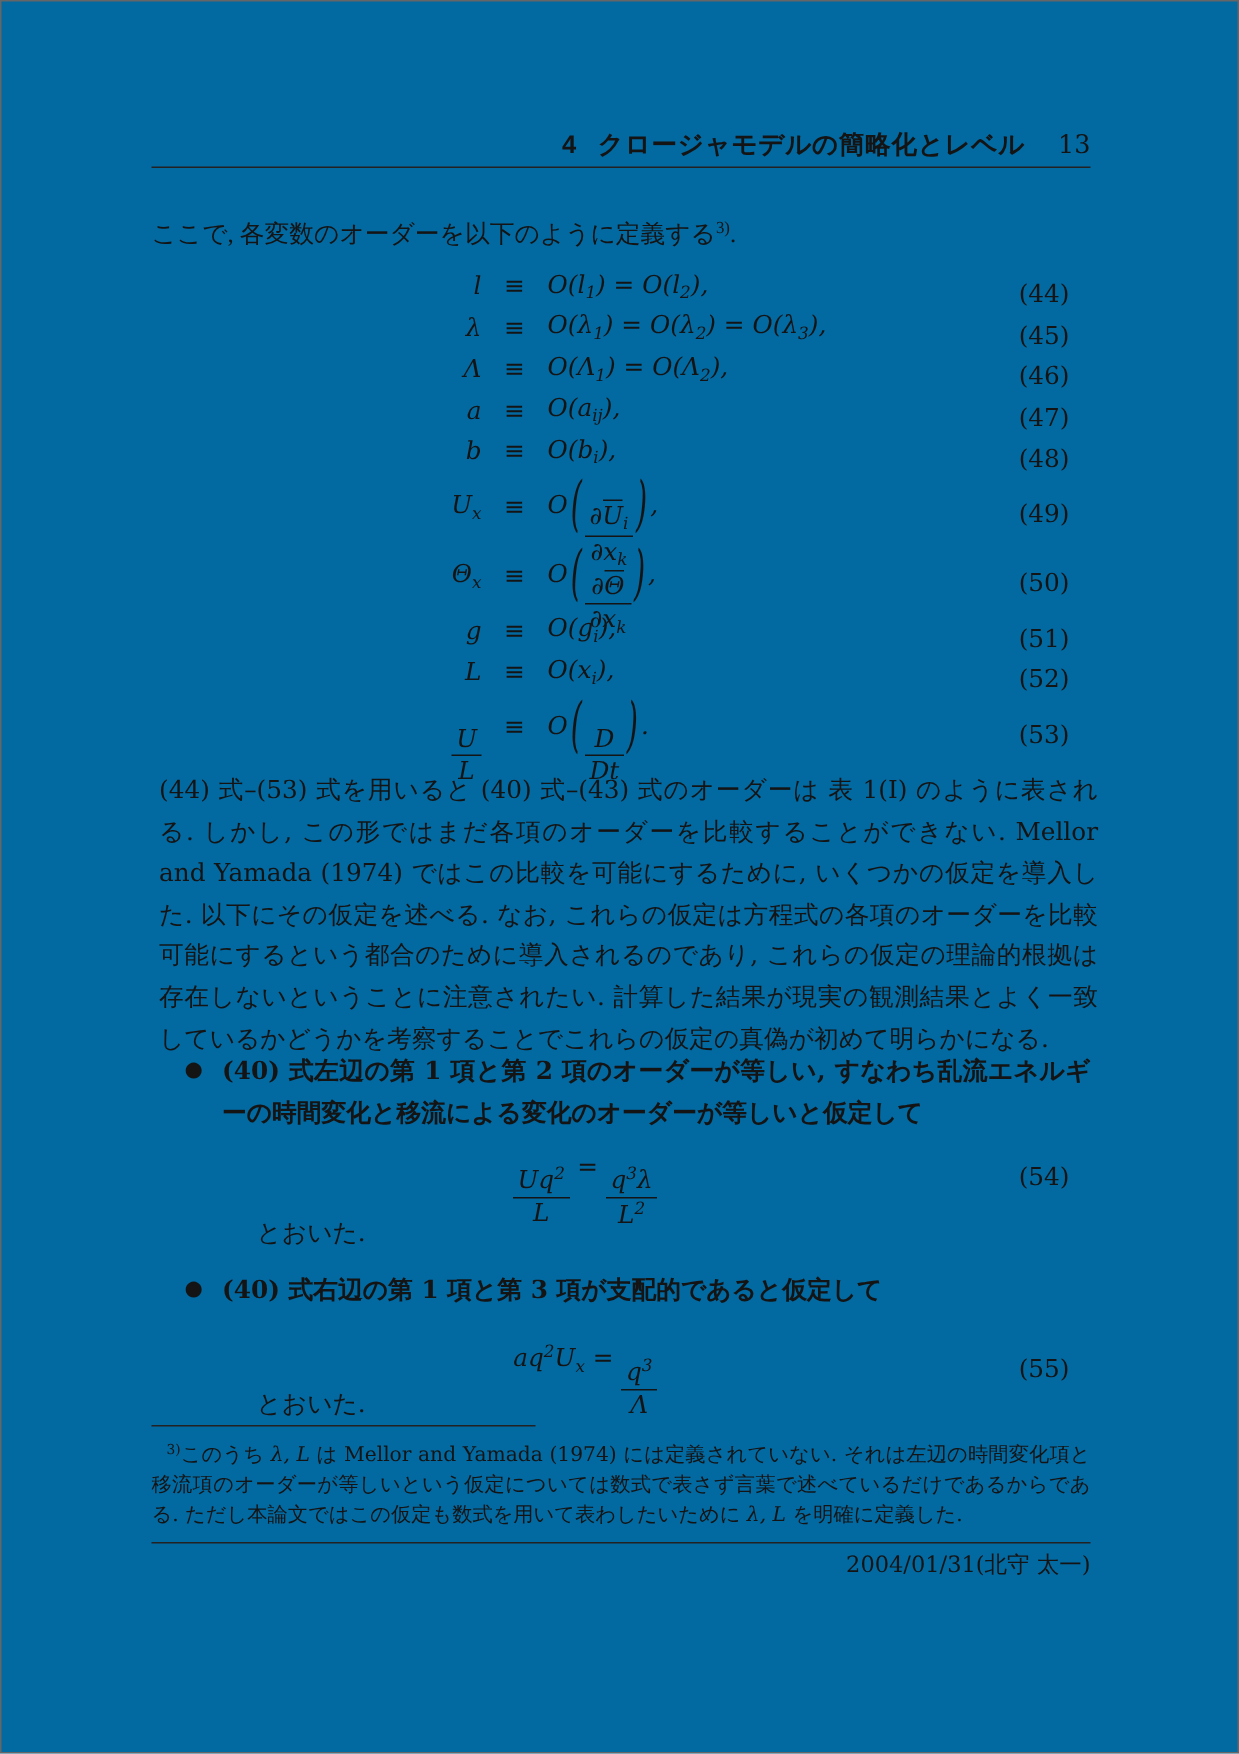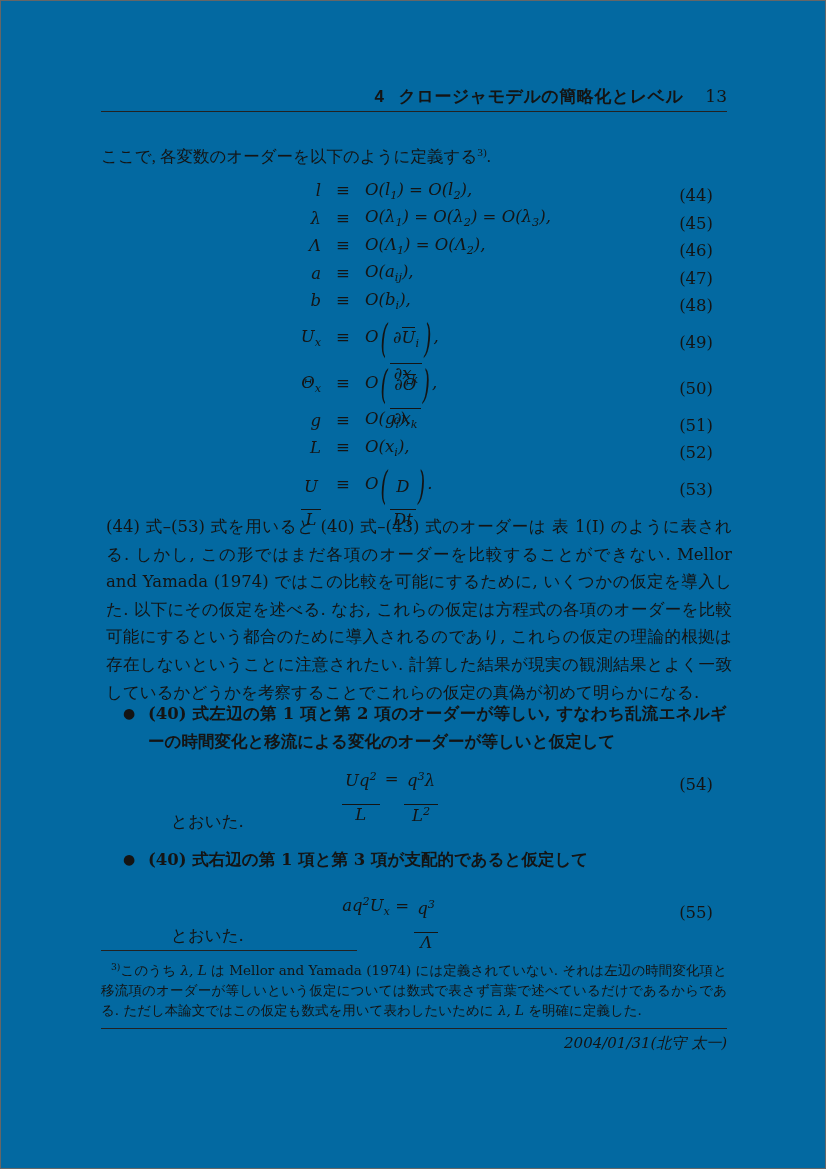--- a/index.html
+++ b/index.html
@@ -29,21 +29,21 @@
   .eqs { top:176px; }
   .eqrow { display:flex; align-items:center; height:27.5px; }
   .eqrow.tall { height:46px; }
   .eqrow.t53 { height:46px; }
   .eq-lhs { width:220px; text-align:right; }
   .eq-rel { width:44px; text-align:center; }
   .eq-rhs { flex:1; text-align:left; }
   .eq-num { text-align:right; padding-right:14px;margin-top:10px; }
 
   .frac { display:inline-block; vertical-align:middle; text-align:center; line-height:1.12; }
-  .frac .fnum { display:block; border-bottom:1.2px solid #141414; padding:0 3px 13px;margin-top:38px; }
+  .frac .fnum { display:block; border-bottom:1.2px solid #141414; padding:0 3px 1px;margin-top:38px; }
   .frac .fden { display:block; padding:1px 3px 0; }
   .ol { display:inline-block; border-top:1.2px solid #141414; padding-top:1px; line-height:1.05; }
   .bp { display:inline-block; transform:scaleY(2.1); font-size:19px; vertical-align:middle; margin:0 2px; position:relative; top:-1px; font-weight:400; }
 
   
   .para { top:507px; margin:5px; line-height:27.6px; text-align:justify; }
 
   
   .bullet { display:flex; margin:0; line-height:27.5px; }
   .b1 { top:699px; }
@@ -59,21 +59,21 @@
   .toita { margin:0; left:170px; width:200px; }
   .t1 { top:810px; }
   .t2 { top:924px; }
 
   
   .fnrule { top:949px; width:256px; border-bottom:1.1px solid #222; height:0; }
   .footnote { top:956px; margin:0; font-size:13.5px; line-height:20px; text-align:justify; text-indent:10px; }
 
   
   .footrule { top:1027px; border-bottom:1.2px solid #222; height:0; }
-  .pagefooter { top:1033px; margin:0; text-align:right; font-size:15px;font-style:italic; }
+  .pagefooter { top:1033px; margin:0; text-align:right; font-size:15px; }
 </style>
 </head>
 <body>
 
 <div class="page">
 
   <div class="abs header">
     <span class="sec-heading"><span class="sec-num">4</span><span>クロージャモデルの簡略化とレベル</span></span>
     <span class="pgnum">13</span>
   </div>

